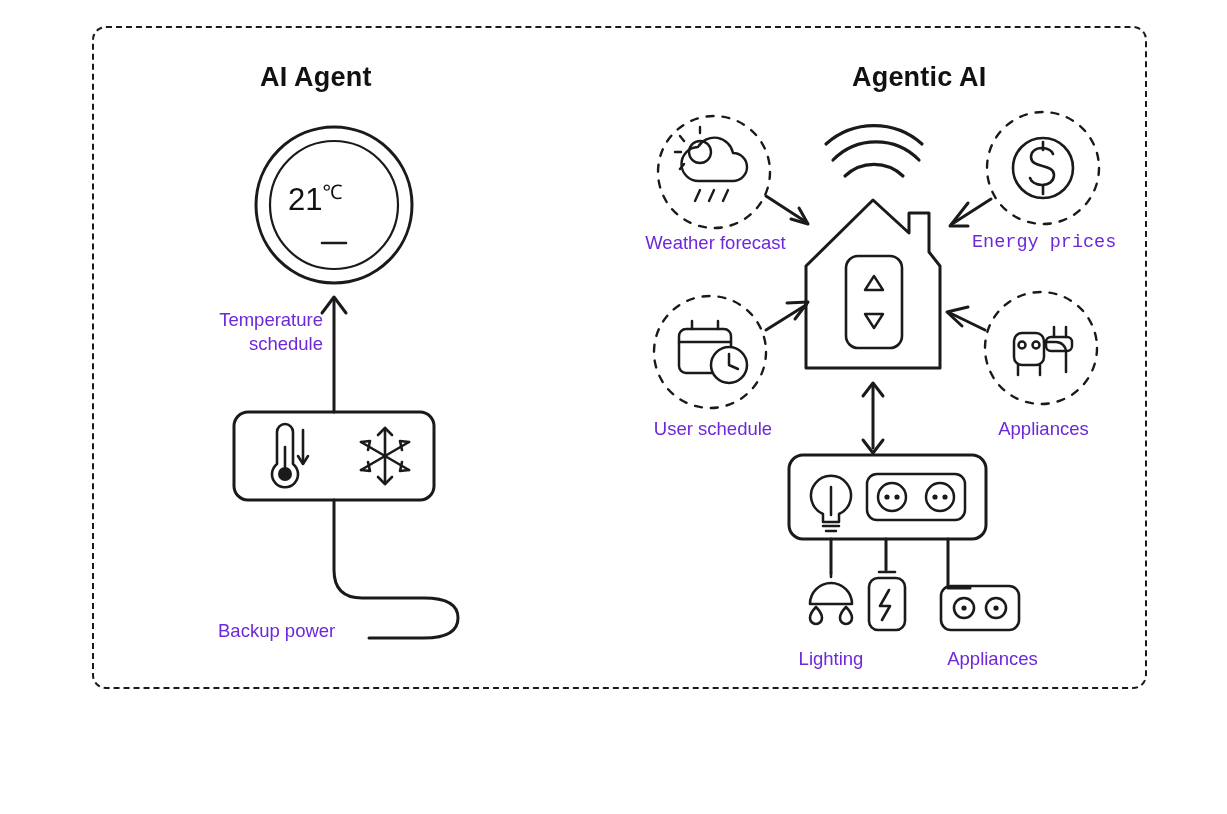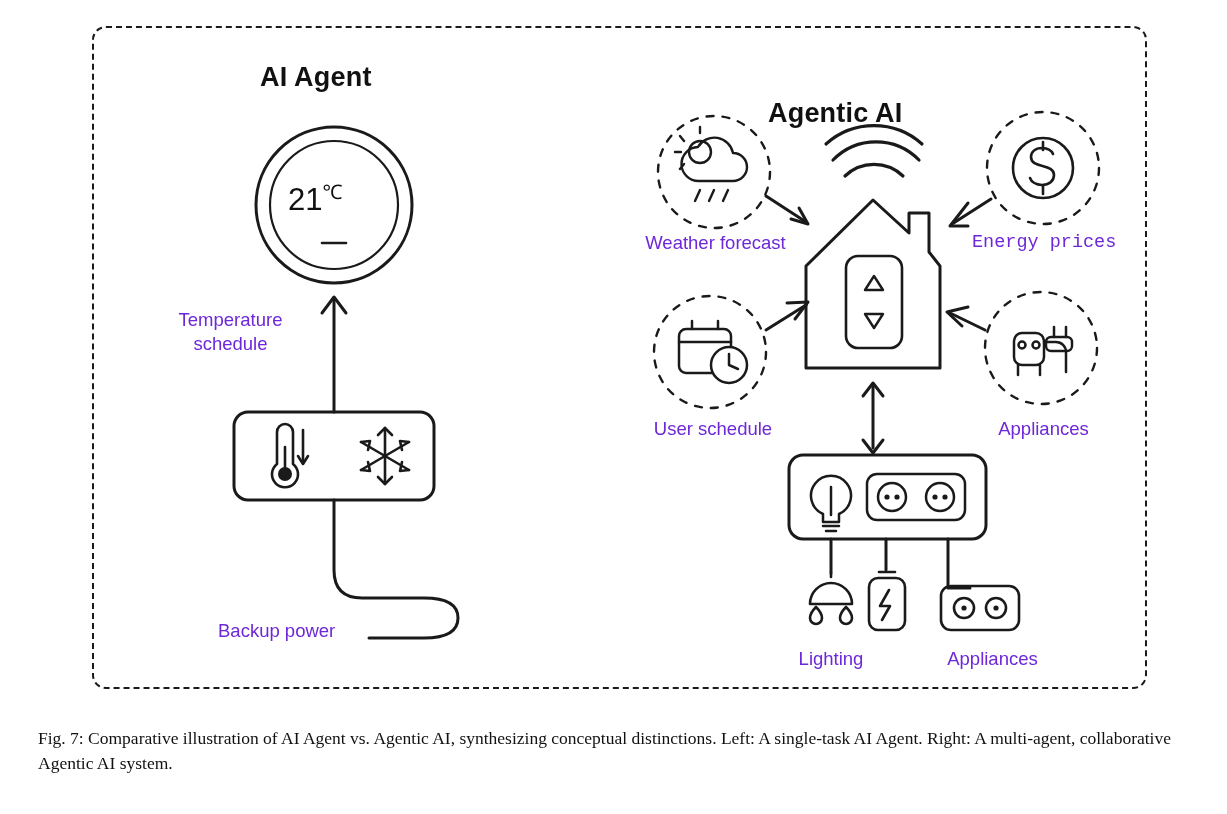--- a/index.html
+++ b/index.html
@@ -32,21 +32,21 @@
   }
   .panel-title {
     position: absolute;
     font-weight: bold;
     font-size: 27px;
     letter-spacing: 0.2px;
     color: #111111;
     white-space: nowrap;
   }
   #title-left { left: 260px; top: 62px; }
-  #title-right { left: 768px; top: 62px; margin-top: 36px; }
+  #title-right { left: 852px; top: 62px; }
 
   .svg-layer {
     position: absolute;
     left: 0;
     top: 0;
     width: 1227px;
     height: 814px;
   }
   .lbl {
     position: absolute;
@@ -250,27 +250,26 @@
         <circle cx="996" cy="608" r="10"></circle>
         <circle cx="996" cy="608" r="2.6" fill="#1a1a1a" stroke="none"></circle>
       </g>
     </g>
   </svg>
 
   <div class="temp-text">
     <span>21</span><span class="unit">℃</span>
   </div>
 
-  <div class="lbl center" style="left:138px; top:308px; width:185px;">
+  <div class="lbl center" style="left:138px; top:308px; width:185px;text-align:right;">
     <span>Temperature</span><br>
     <span>schedule</span>
   </div>
   <div class="lbl" style="left:218px; top:619px;">Backup power</div>
 
   <div class="lbl center" style="left:638px; top:231px; width:155px;">Weather forecast</div>
   <div class="lbl center" style="left:972px; top:231px; width:143px;font-family:Liberation Mono, monospace;">Energy prices</div>
   <div class="lbl center" style="left:643px; top:417px; width:140px;">User schedule</div>
   <div class="lbl center" style="left:976px; top:417px; width:135px;">Appliances</div>
   <div class="lbl center" style="left:772px; top:647px; width:118px;">Lighting</div>
   <div class="lbl center" style="left:925px; top:647px; width:135px;">Appliances</div>
 
-  <div class="caption">Fig. 7: Comparative illustration of AI Agent vs. Agentic AI, synthesizing conceptual distinctions. Left: A single-task AI Agent. Right: A multi-agent, collaborative Agentic AI system.</div>
 </div>
 
 </body></html>

